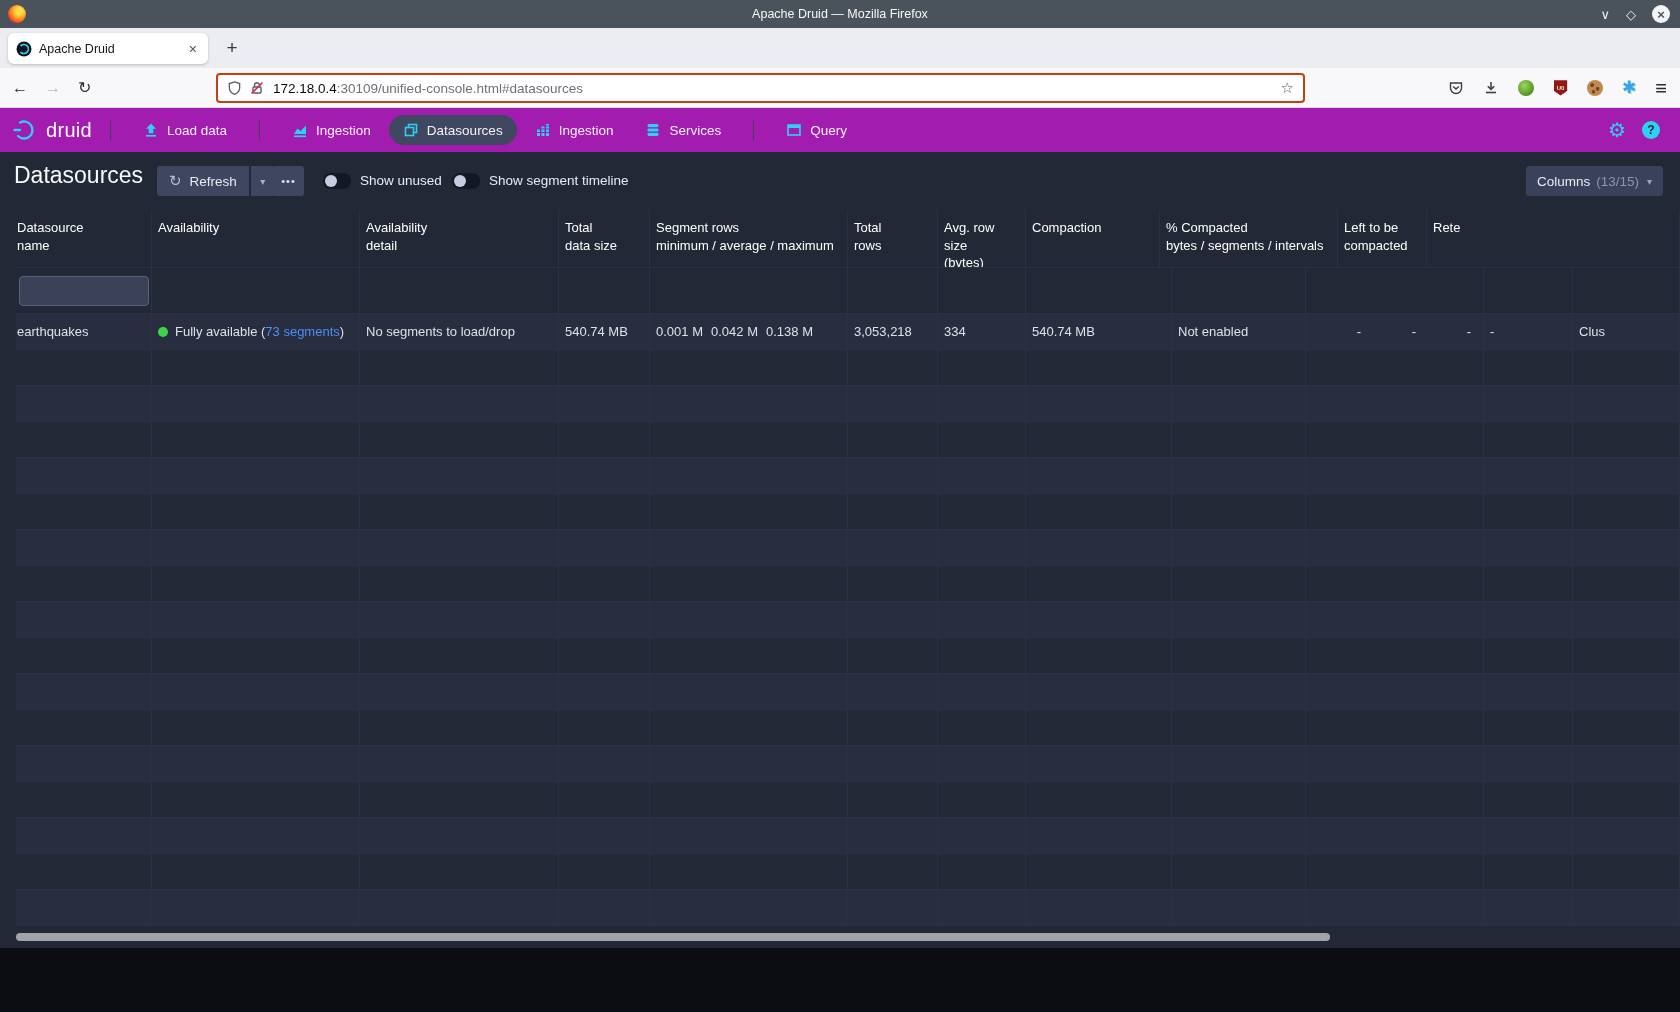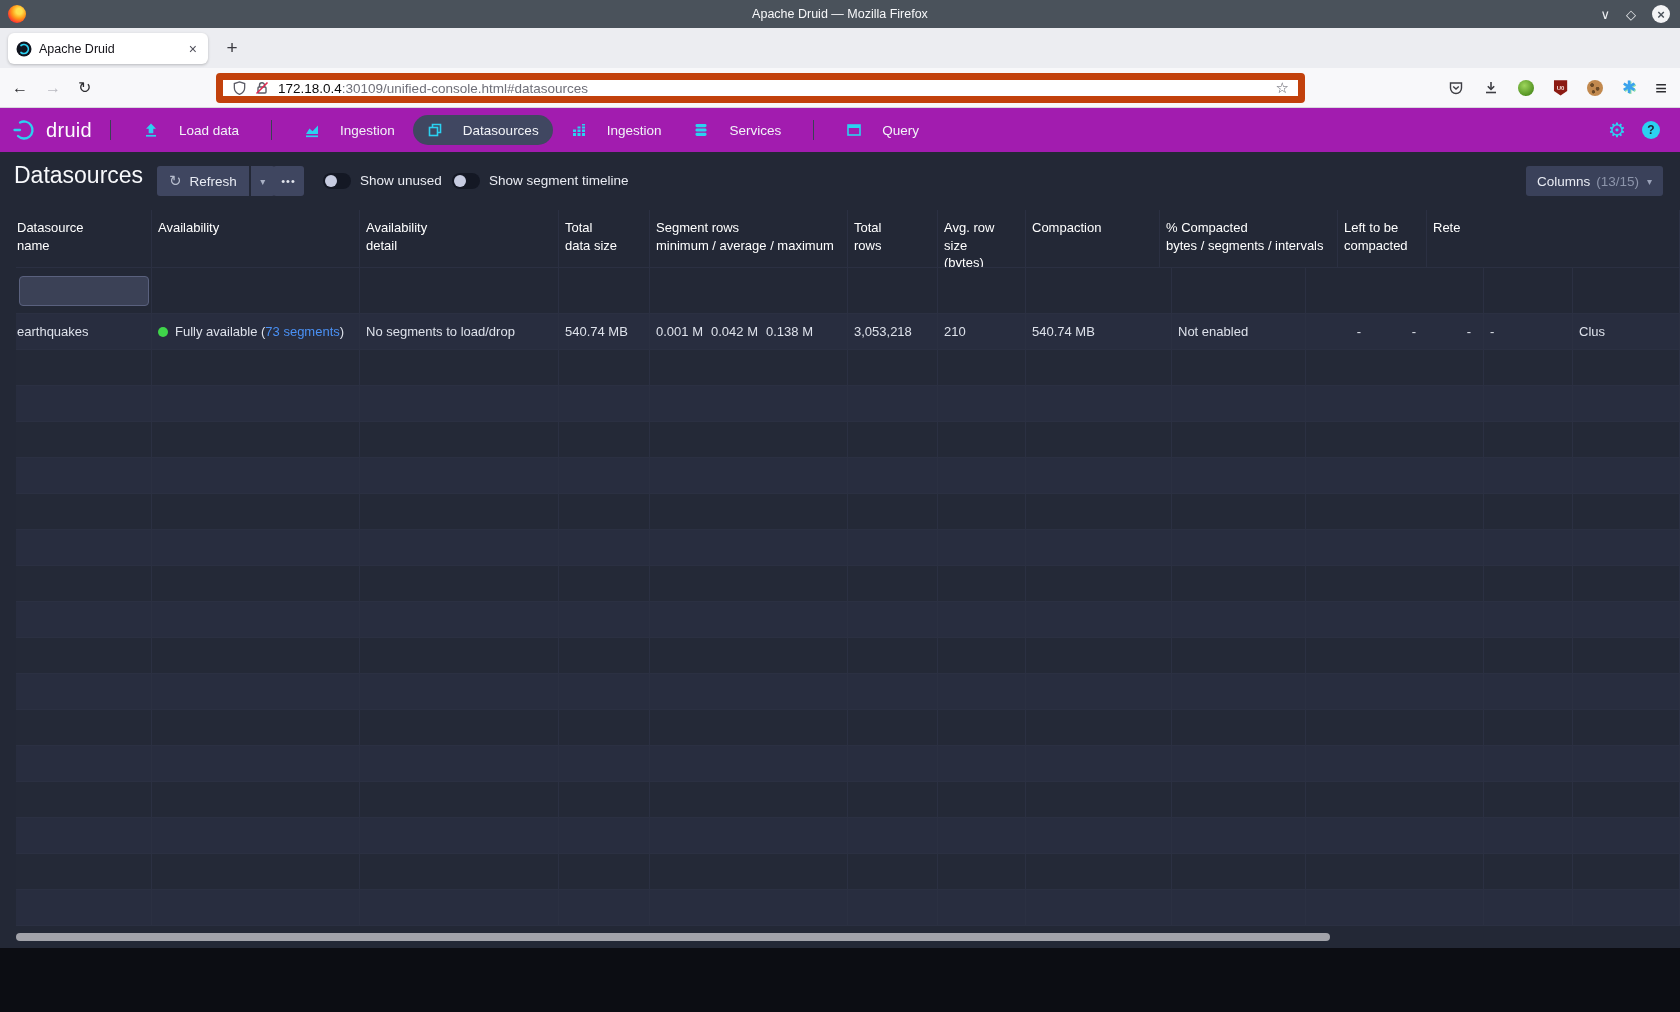--- a/index.html
+++ b/index.html
@@ -21,21 +21,21 @@
     box-shadow:0 1px 3px rgba(0,0,0,.22); display:flex; align-items:center; padding:0 8px; }
   .tab-label { flex:1; margin-left:7px; font-size:12.5px; color:#15141a; white-space:nowrap; overflow:hidden; }
   .tab-close { color:#4f4f5a; font-size:14px; padding:0 3px; }
   .newtab { position:absolute; left:218px; top:6px; width:28px; height:28px; display:flex; align-items:center; justify-content:center; color:#3b3b42; font-size:19px; }
 
   
   .toolbar { position:absolute; top:68px; left:0; width:1680px; height:40px; background:#f8f8fa; border-bottom:1px solid #d8d8dd; }
   .nav-btns { position:absolute; left:12px; top:0; height:39px; display:flex; align-items:center; gap:17px; }
   .nav-glyph { font-size:16px; color:#2c2c30; }
   .nav-glyph.disabled { color:#b9b9c0; }
-  .urlbar { position:absolute; left:216px; top:5px; width:1089px; height:30px; background:#ffffff; border:7px solid #c2410c;
+  .urlbar { position:absolute; left:216px; top:5px; width:1089px; height:30px; background:#ffffff; border:2px solid #c2410c;
     border-radius:4px; display:flex; align-items:center; padding:0 9px; }
   .url-text { margin-left:8px; font-size:13.5px; white-space:nowrap; overflow:hidden; flex:1; }
   .url-host { color:#0c0c0d; }
   .url-path { color:#6f6f78; }
   .url-star { color:#5b5b66; font-size:15px; margin-left:8px; }
   .ext-icons { position:absolute; right:13px; top:0; height:39px; display:flex; align-items:center; gap:19px; }
   .badger-icon { width:16px; height:16px; border-radius:50%; background:radial-gradient(circle at 40% 35%, #9ed65c, #4f8f1f 75%); }
   .ublock-icon { width:15px; height:16px; background:#8c1b13; clip-path:polygon(50% 100%, 6% 72%, 6% 4%, 94% 4%, 94% 72%);
     display:flex; align-items:center; justify-content:center; color:#f4dfd9; font-size:6px; font-weight:bold; }
   .cookie-icon { width:16px; height:16px; border-radius:50%; background-color:#c2894e;
@@ -43,21 +43,21 @@
                      radial-gradient(circle at 66% 55%, #6d4a26 0 1.6px, transparent 2.2px),
                      radial-gradient(circle at 40% 74%, #6d4a26 0 1.4px, transparent 2px); }
   .asterisk-icon { color:#3aa2ee; font-size:17px; line-height:1; text-shadow:1px 1px 0 rgba(69,208,111,.55); }
   .menu-icon { color:#2c2c30; font-size:20px; line-height:1; }
 
   
   .druidbar { position:absolute; top:108px; left:0; width:1680px; height:44px; background:#a21caf; display:flex; align-items:center; color:#f2f4f8; }
   .brand { display:flex; align-items:center; gap:4px; margin-left:12px; }
   .brand-text { font-size:20px; color:#fdfdfe; letter-spacing:.3px; }
   .vdiv { width:1px; height:20px; background:#3a4154; margin:0 18px; }
-  .nav-item { display:flex; align-items:center; gap:20px; font-size:13.5px; padding:7px 14px; border-radius:17px; white-space:nowrap; }
+  .nav-item { display:flex; align-items:center; gap:8px; font-size:13.5px; padding:7px 14px; border-radius:17px; white-space:nowrap; }
   .nav-item.active { background:#404761; }
   .nav-item + .nav-item { margin-left:4px; }
   .druid-right { position:absolute; right:20px; top:0; height:44px; display:flex; align-items:center; gap:16px; }
   .gear-glyph { color:#2bd1f1; font-size:20px; line-height:1; }
   .help-circle { width:18px; height:18px; border-radius:50%; background:#2bd1f1; color:#1e2334; font-size:12px; font-weight:bold;
     display:flex; align-items:center; justify-content:center; }
 
   
   .page { position:absolute; top:152px; left:0; width:1680px; height:796px; background:#232836; }
   .page-title { position:absolute; left:14px; top:10px; font-size:23px; font-weight:500; color:#f7f8fb; }
@@ -311,21 +311,21 @@
           <span>)</span>
         </div>
         <div class="cell c2">No segments to load/drop</div>
         <div class="cell c3">540.74 MB</div>
         <div class="cell c4">
           <span class="sub">0.001 M</span>
           <span class="sub">0.042 M</span>
           <span class="sub">0.138 M</span>
         </div>
         <div class="cell c5">3,053,218</div>
-        <div class="cell c6">210</div>
+        <div class="cell c6">334</div>
         <div class="cell c7">540.74 MB</div>
         <div class="cell c8">Not enabled</div>
         <div class="cell c9">
           <span class="subr">-</span>
           <span class="subr">-</span>
           <span class="subr">-</span>
         </div>
         <div class="cell c10">-</div>
         <div class="cell c11">Clus</div>
       </div>

